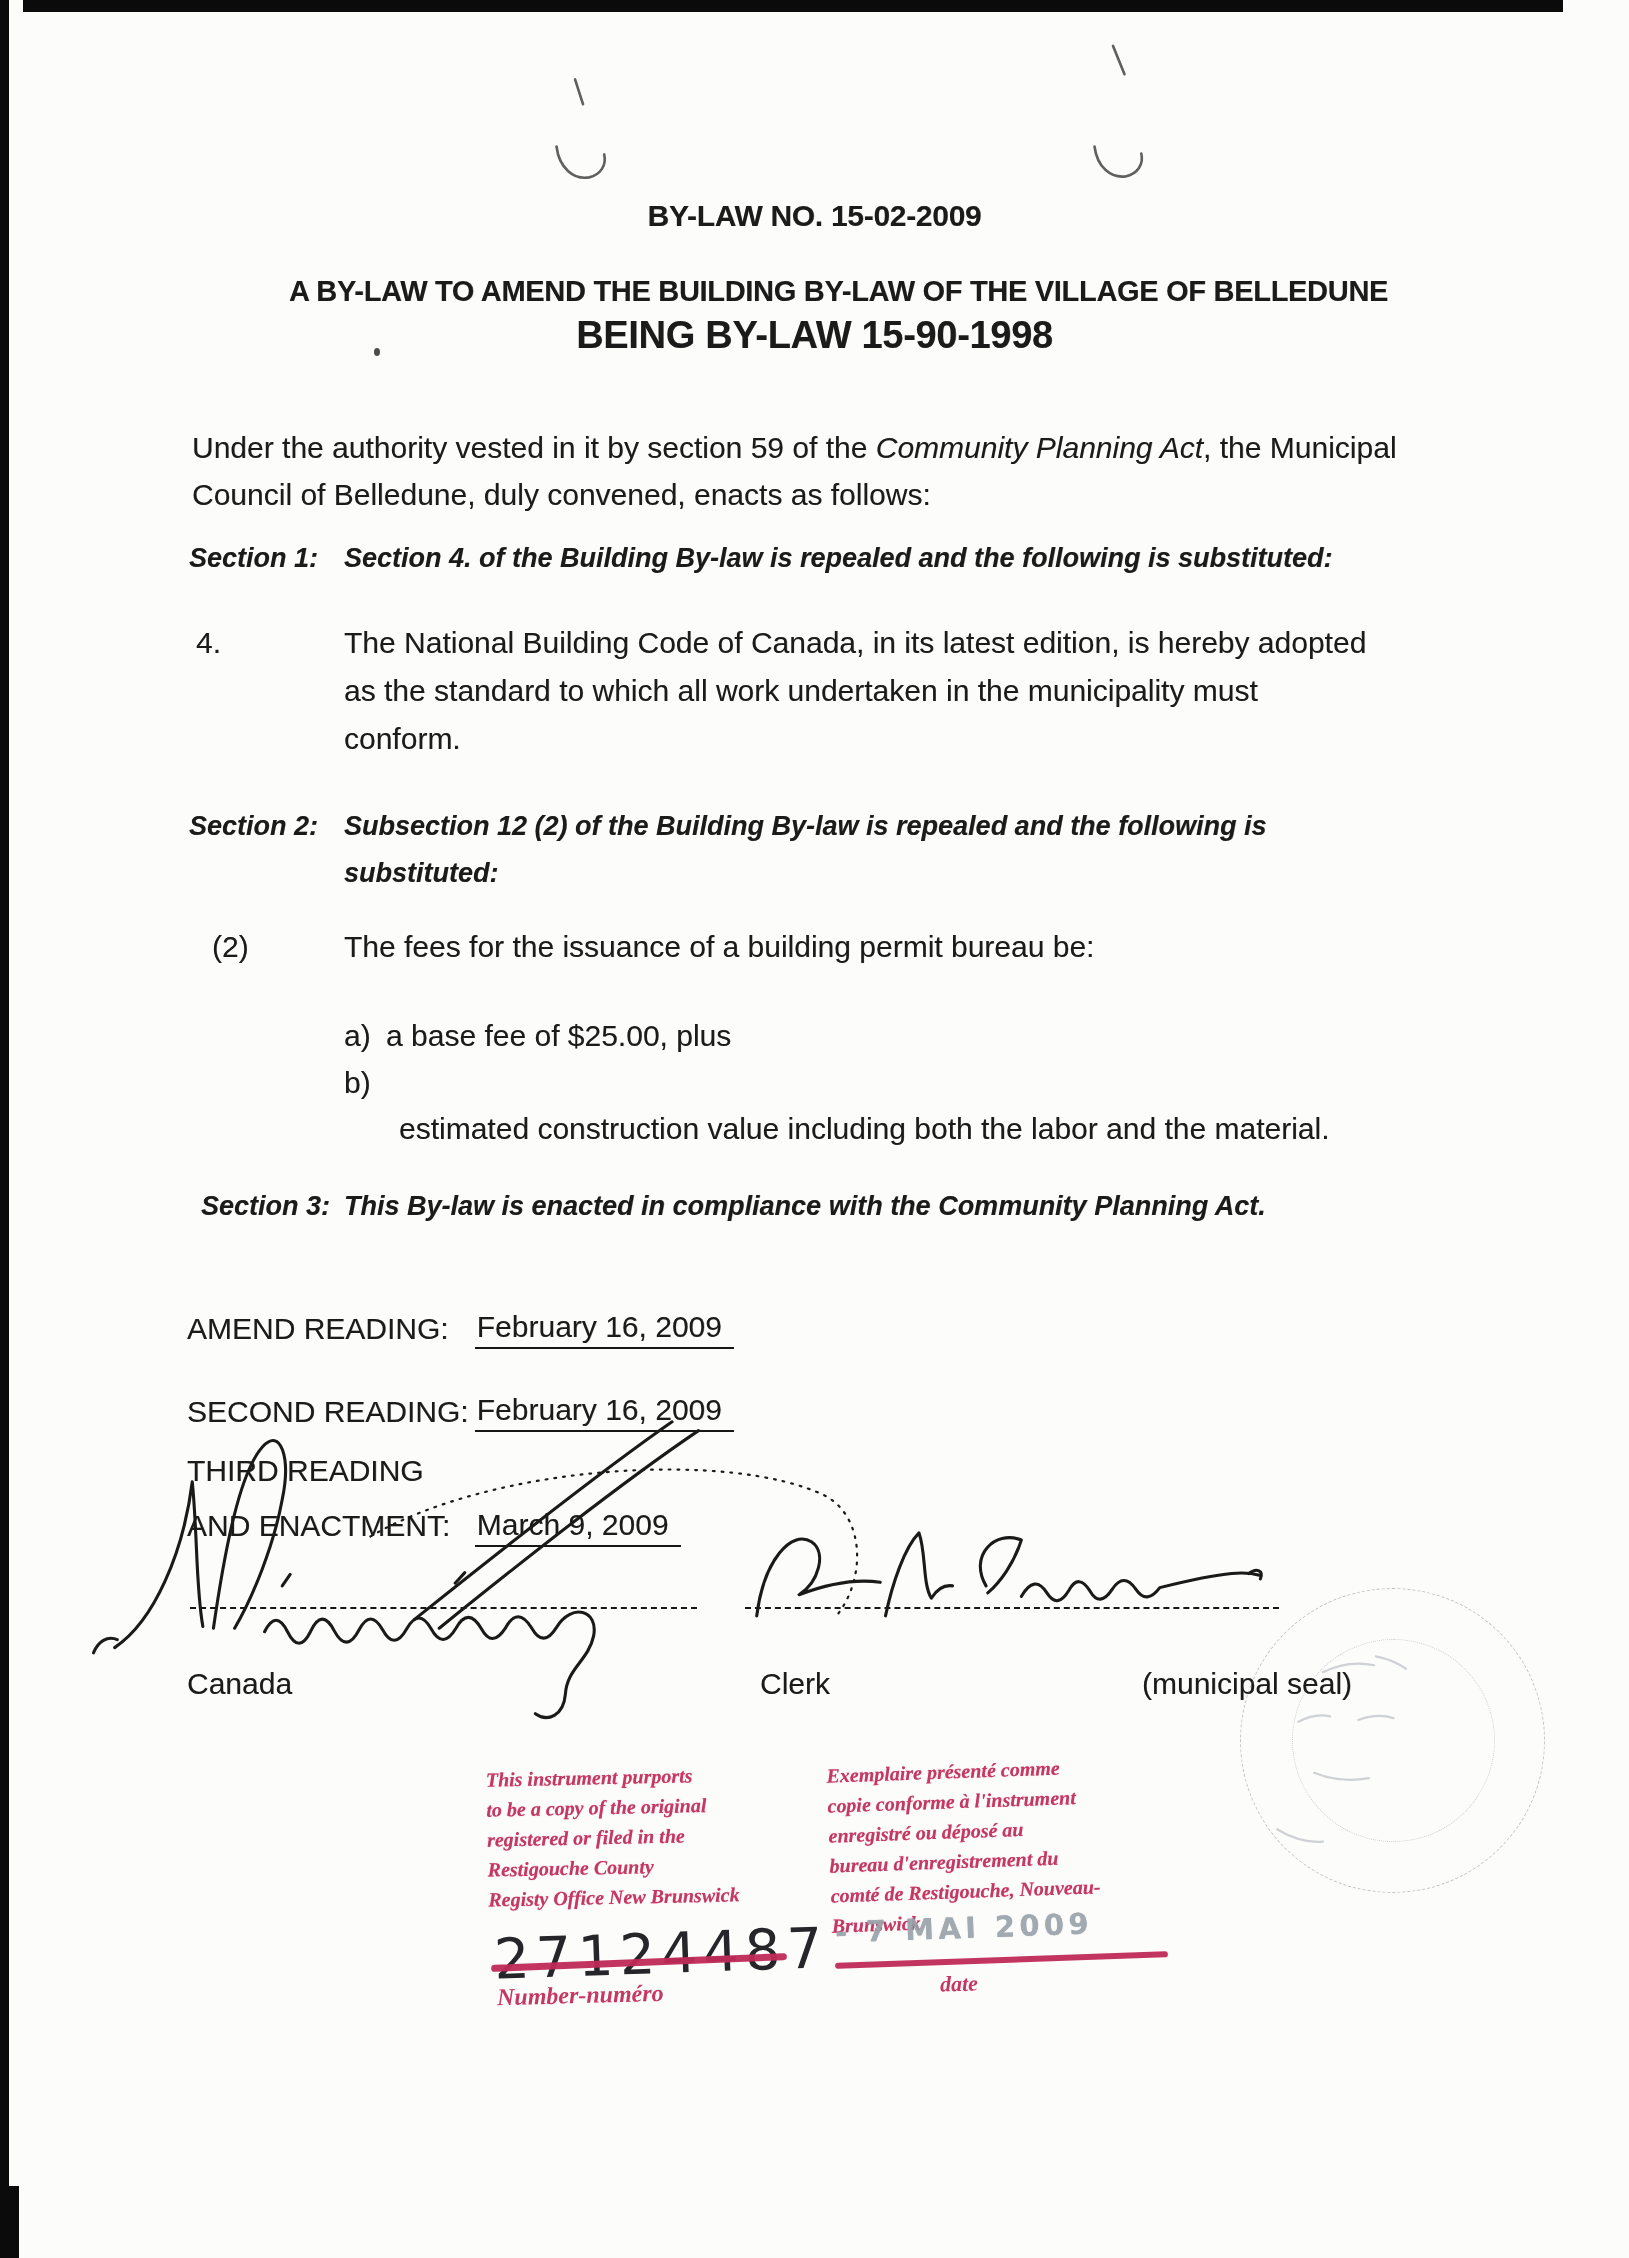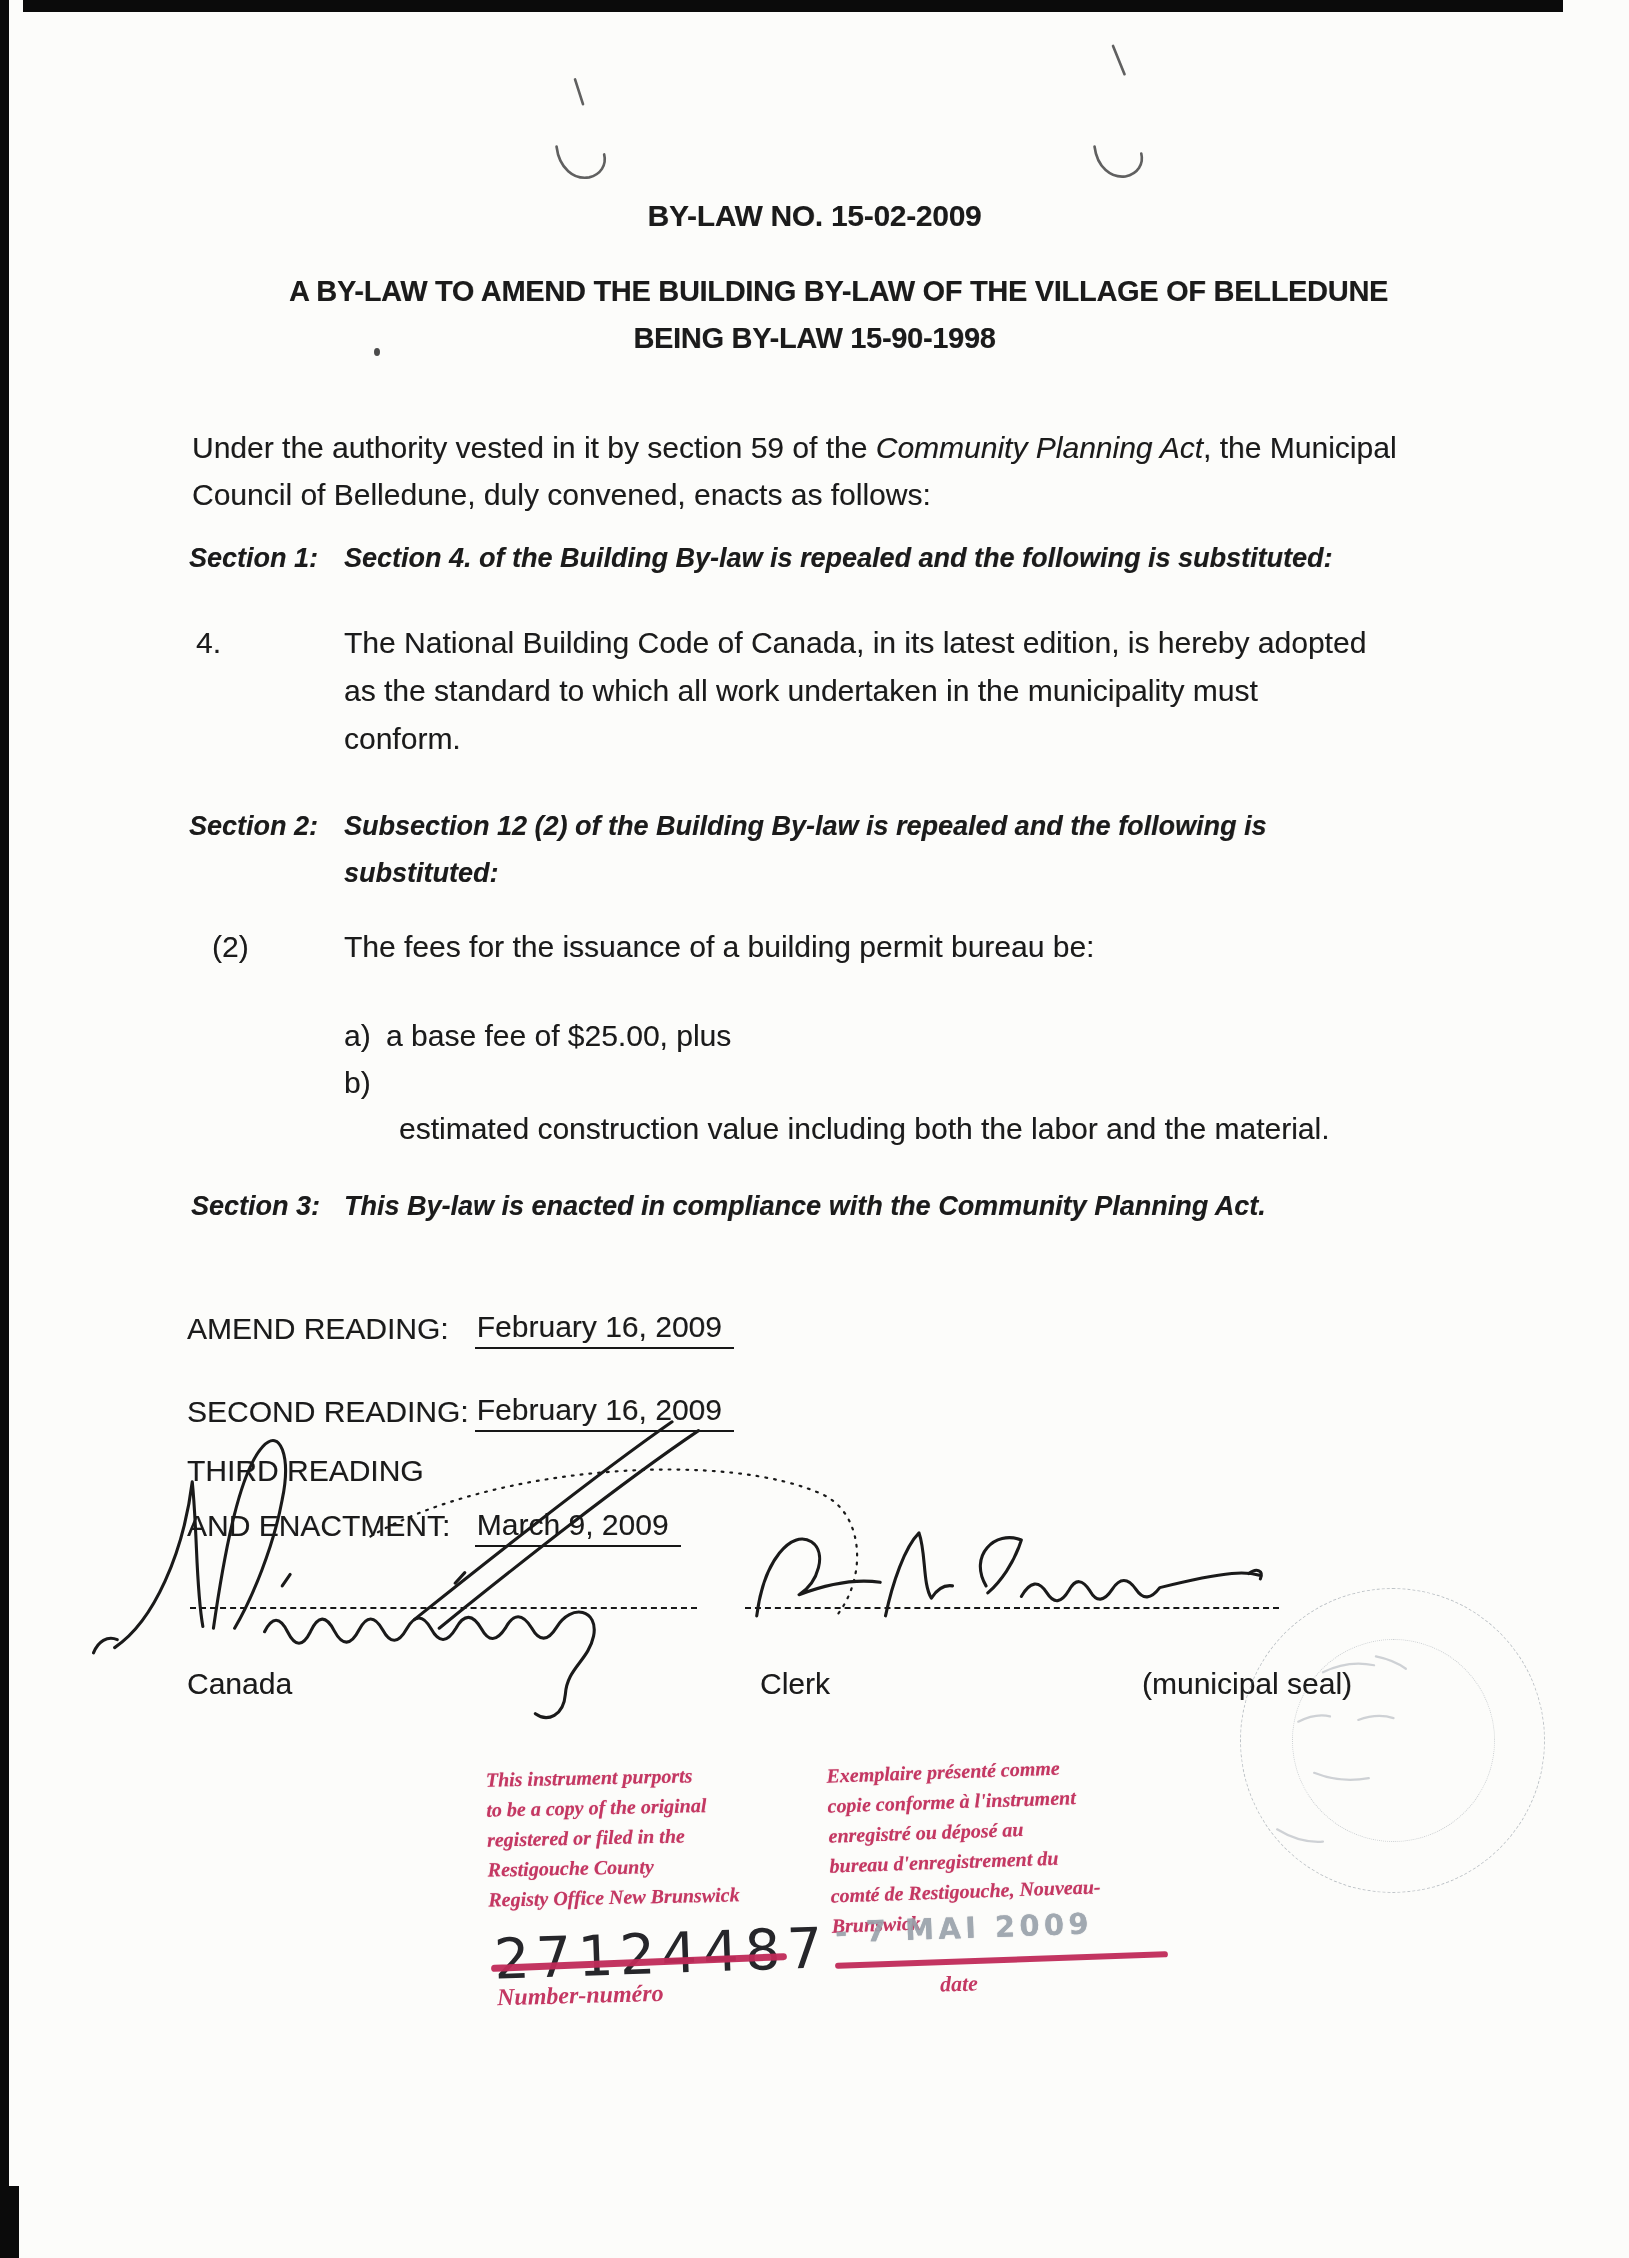--- a/index.html
+++ b/index.html
@@ -39,21 +39,21 @@
 <body>
 
 <div id="page">
 
   <div class="scan-edge" style="left:23px;top:0;width:1540px;height:11.5px;"></div>
   <div class="scan-edge" style="left:0;top:0;width:8.8px;height:2258px;"></div>
   <div class="scan-edge" style="left:0;top:2186px;width:19.4px;height:72px;"></div>
 
   <div class="abs center title ink" style="top:199px;">BY-LAW NO. 15-02-2009</div>
   <div class="abs center title ink" style="top:275px;font-size:29px;padding-left:48px;">A BY-LAW TO AMEND THE BUILDING BY-LAW OF THE VILLAGE OF BELLEDUNE</div>
-  <div class="abs center title ink" style="top:322px;font-size:29px;">BEING BY-LAW 15-90-1998</div>
+  <div class="abs center title ink" style="top:314px;font-size:38px;">BEING BY-LAW 15-90-1998</div>
   <div class="stray-dot" style="left:374px;top:348px;width:6.2px;height:8px;"></div>
 
   <div class="abs body-text ink" style="left:192px;top:431px;">
     <span>Under the authority vested in it by section 59 of the </span><span style="font-style:italic;">Community Planning Act</span><span>, the Municipal</span>
   </div>
   <div class="abs body-text ink" style="left:192px;top:478px;">Council of Belledune, duly convened, enacts as follows:</div>
 
   <div class="abs sec ink" style="left:189px;top:543px;">Section 1:</div>
   <div class="abs sec ink" style="left:344px;top:543px;text-align:right;">Section 4. of the Building By-law is repealed and the following is substituted:</div>
 
@@ -66,21 +66,21 @@
   <div class="abs sec ink" style="left:344px;top:811px;">Subsection 12 (2) of the Building By-law is repealed and the following is</div>
   <div class="abs sec ink" style="left:344px;top:858px;">substituted:</div>
 
   <div class="abs body-text ink" style="left:212px;top:930px;">(2)</div>
   <div class="abs body-text ink" style="left:344px;top:930px;">The fees for the issuance of a building permit bureau be:</div>
   <div class="abs body-text ink" style="left:344px;top:1019px;">a)</div>
   <div class="abs body-text ink" style="left:386px;top:1019px;">a base fee of $25.00, plus</div>
   <div class="abs body-text ink" style="left:344px;top:1066px;">b)</div>
   <div class="abs body-text ink" style="left:399px;top:1112px;">estimated construction value including both the labor and the material.</div>
 
-  <div class="abs sec ink" style="left:191px;top:1191px;">Section 3:</div>
+  <div class="abs sec ink" style="left:201px;top:1191px;">Section 3:</div>
   <div class="abs sec ink" style="left:344px;top:1191px;">This By-law is enacted in compliance with the Community Planning Act.</div>
 
   <div class="abs reading ink" style="left:187px;top:1312px;">AMEND READING:</div>
   <div class="abs reading ink date-underline" style="left:475px;top:1310px;">February 16, 2009</div>
   <div class="abs reading ink" style="left:187px;top:1395px;">SECOND READING:</div>
   <div class="abs reading ink date-underline" style="left:475px;top:1393px;">February 16, 2009</div>
   <div class="abs reading ink" style="left:187px;top:1454px;">THIRD READING</div>
   <div class="abs reading ink" style="left:187px;top:1509px;">AND ENACTMENT:</div>
   <div class="abs reading ink date-underline" style="left:475px;top:1508px;">March 9, 2009</div>
 

